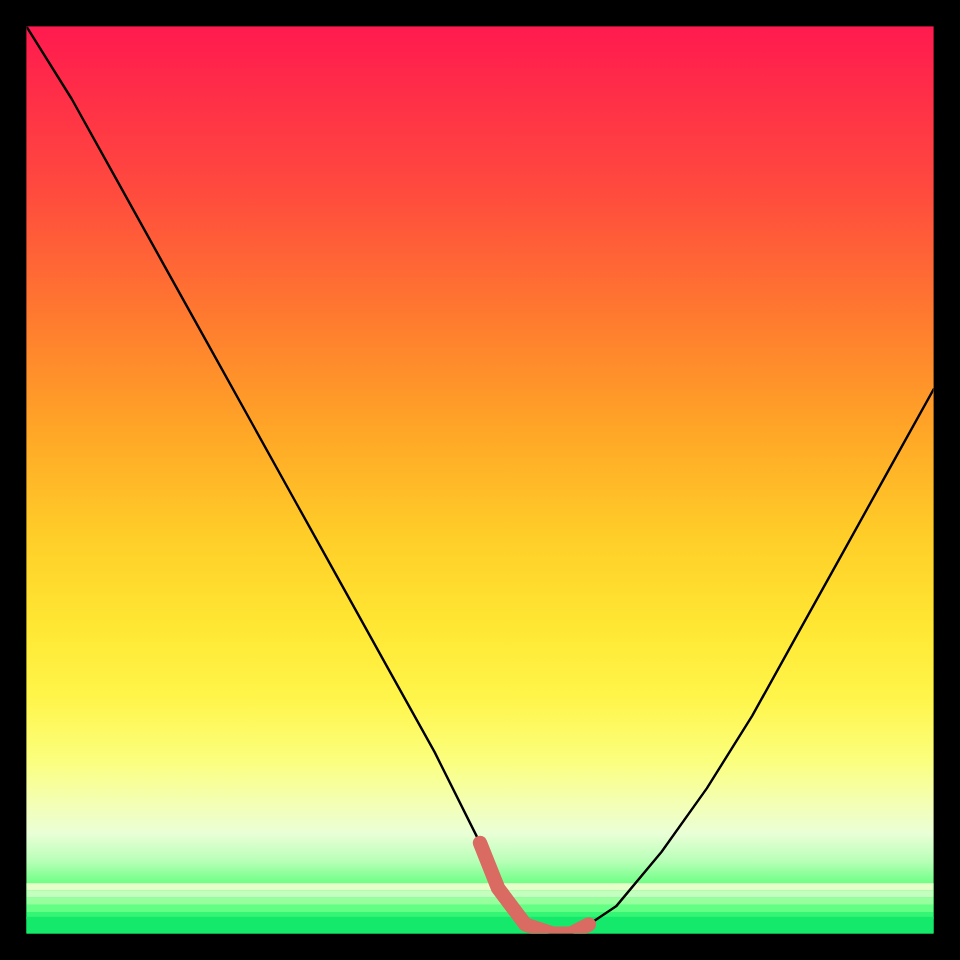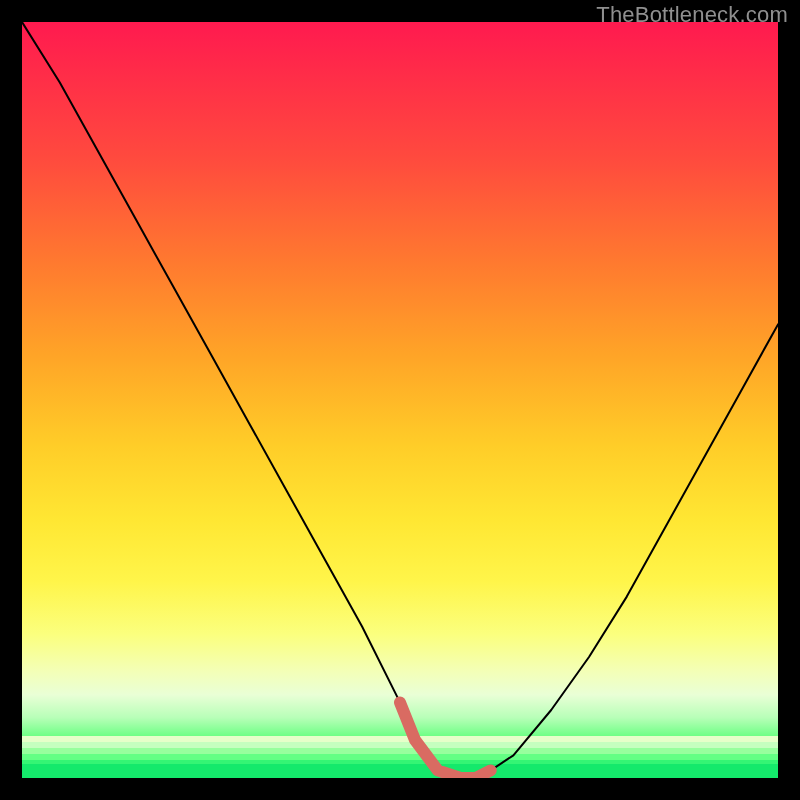--- a/index.html
+++ b/index.html
@@ -104,14 +104,13 @@
 
     <svg class="curve" viewBox="0 0 756 756">
 
       <path id="main-curve" class="thin-line" d="M0.0 0.0 L37.8 60.5 L75.6 128.5 L113.4 196.6 L151.2 264.6 L189.0 332.6 L226.8 400.7 L264.6 468.7 L302.4 536.8 L340.2 604.8 L378.0 680.4 L393.1 718.2 L415.8 748.4 L438.5 756.0 L453.6 756.0 L468.7 748.4 L491.4 733.3 L529.2 688.0 L567.0 635.0 L604.8 574.6 L642.6 506.5 L680.4 438.5 L718.2 370.4 L756.0 302.4"></path>
 
       <path id="highlight-curve" class="thick-segment" d="M378.0 680.4 L393.1 718.2 L415.8 748.4 L438.5 756.0 L453.6 756.0 L468.7 748.4" style="stroke: rgb(217, 107, 98); stroke-width: 12;"></path>
     </svg>
 
   </div>
 
-  <div class="watermark">TheBottleneck.com</div>
 </div>
 
 </body></html>

